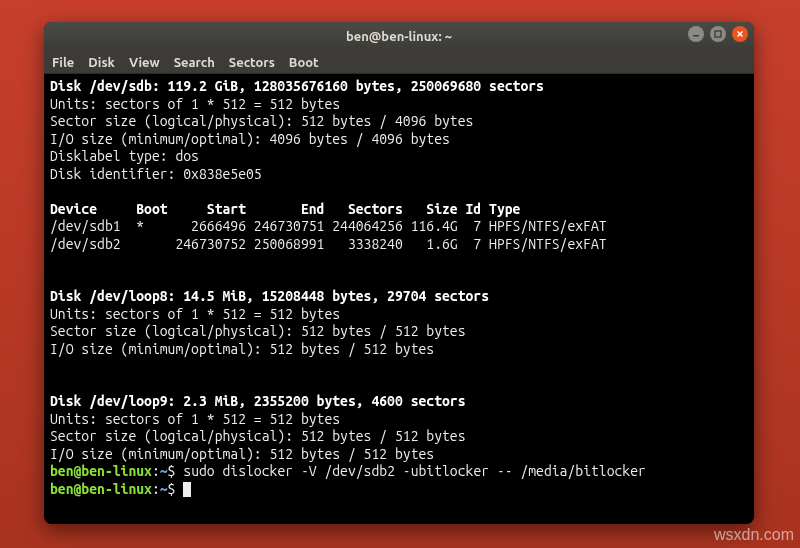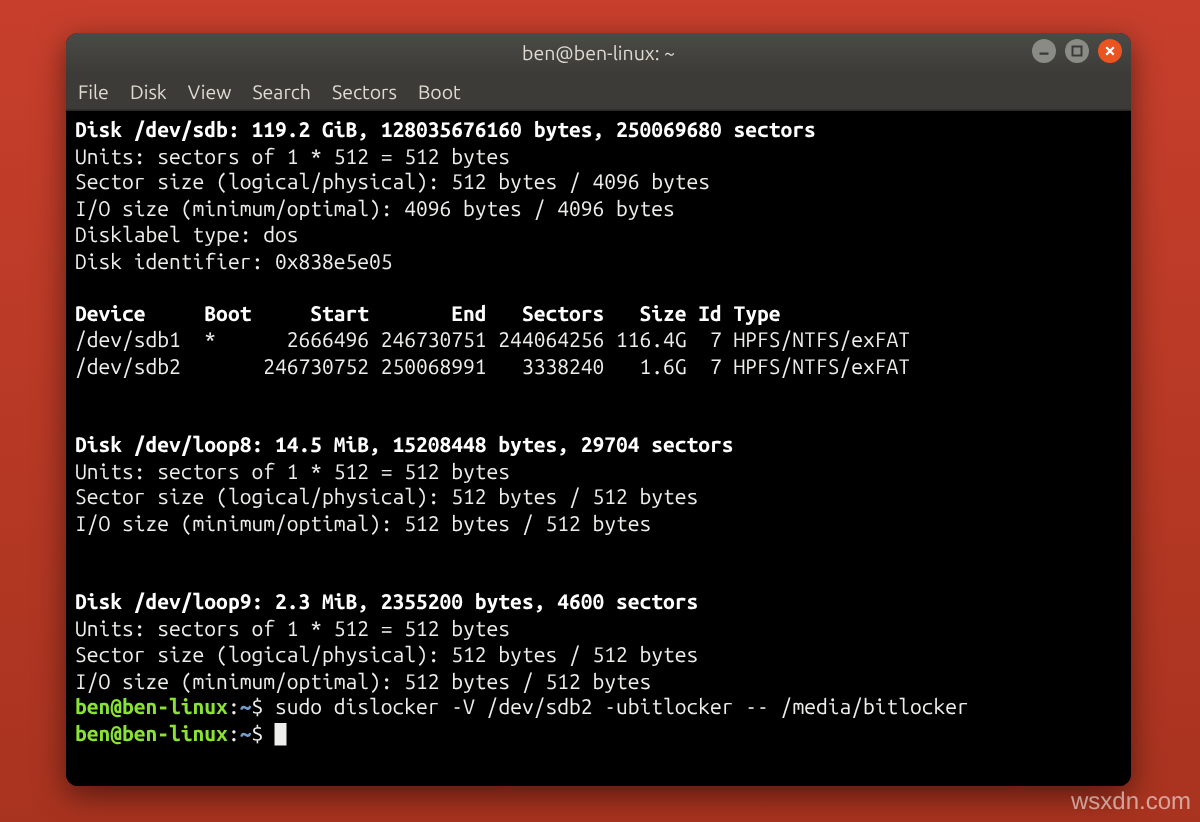--- a/index.html
+++ b/index.html
@@ -26,21 +26,21 @@
   }
   .titlebar {
     height: 28px;
     background: linear-gradient(to bottom, #4a4a46, #3c3b37);
     display: flex;
     align-items: center;
     justify-content: center;
     position: relative;
     color: #dfdbd2;
     font-size: 13px;
-    font-weight: 400;
+    font-weight: 700;
   }
   .title-text { }
   .window-controls {
     position: absolute;
     right: 6px;
     top: 4px;
     display: flex;
     gap: 6px;
   }
   .wc-btn {
@@ -59,20 +59,21 @@
   .menubar {
     height: 24px;
     background: #3c3b37;
     display: flex;
     align-items: center;
     padding: 0 8px;
     gap: 14px;
     color: #dfdbd2;
     font-size: 13px;
     border-bottom: 1px solid #2a2925;
+    font-weight: bold;
   }
   .menu-item { cursor: pointer; }
   .terminal {
     flex: 1;
     background: #000000;
     padding: 4px 6px;
     color: #eeeeec;
     font-family: "Ubuntu Mono", "DejaVu Sans Mono", monospace;
     font-size: 14px;
     line-height: 1.25;

